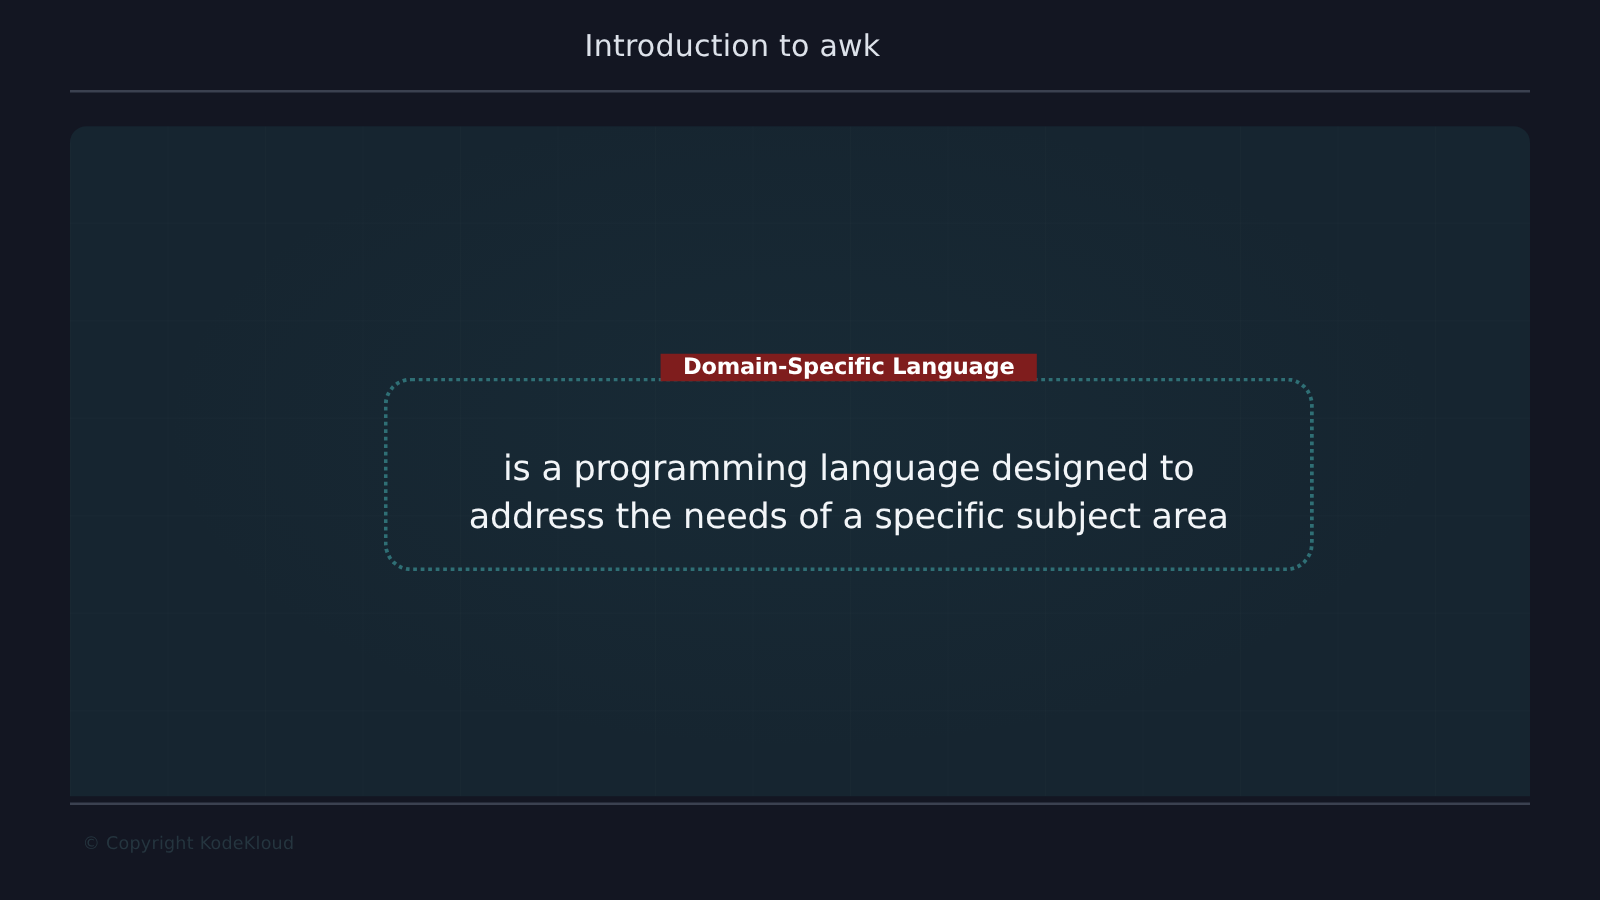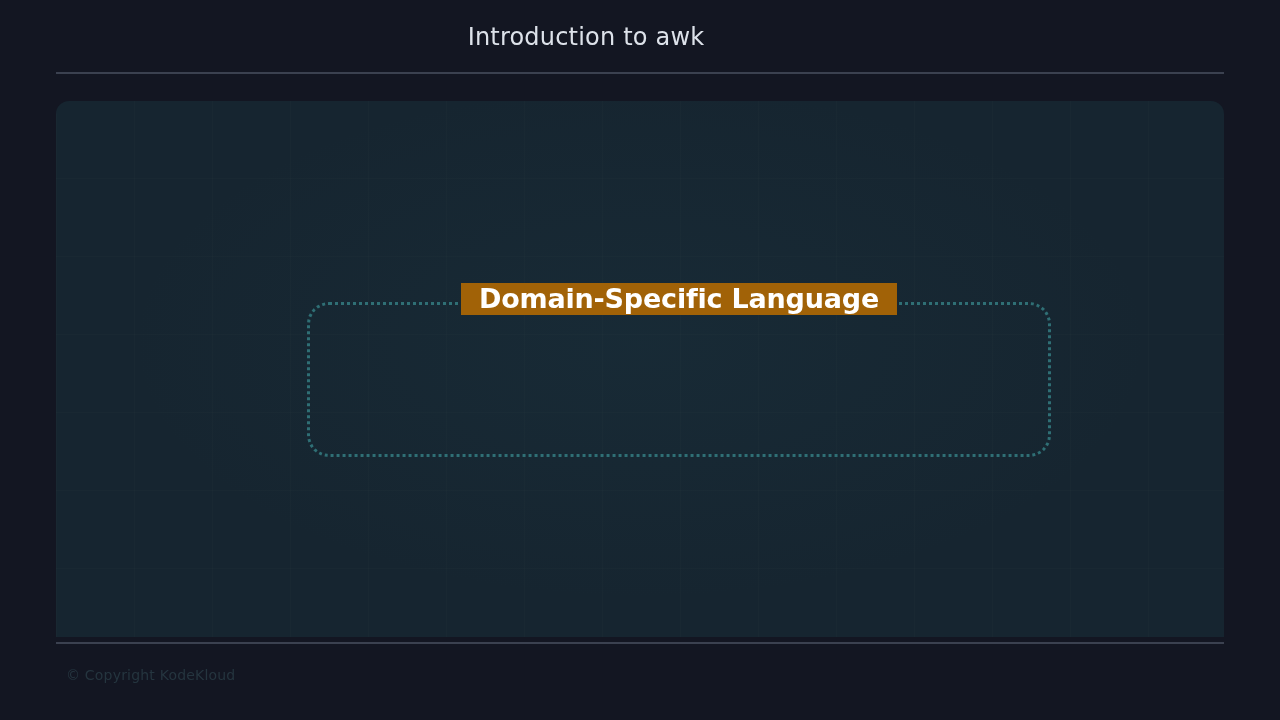--- a/index.html
+++ b/index.html
@@ -82,24 +82,24 @@
     border:3px dotted #2f6f75;
     border-radius:22px;
   }
 
   #definition-term {
     position:absolute;
     top:-22px;
     left:50%;
     transform:translateX(-50%);
     padding:0 18px;
-    background:#a16207;
+    background:#7f1d1d;
     color:#ffffff;
     font-family:"DejaVu Sans", sans-serif;
-    font-size:27px;
+    font-size:18px;
     font-weight:700;
     letter-spacing:-0.2px;
     white-space:nowrap;
     line-height:1.2;
   }
 
   #definition-body {
     position:absolute;
     left:0;
     right:0;
@@ -145,19 +145,23 @@
 <div id="slide-panel">
 
   <div id="panel-texture"></div>
 
   <div id="panel-glow"></div>
 
   <div id="definition-card">
 
     <div id="definition-term">Domain-Specific Language</div>
 
+    <div id="definition-body">
+      <span class="line">is a programming language designed to</span>
+      <span class="line">address the needs of a specific subject area</span>
+    </div>
 
   </div>
 </div>
 
 <div id="footer-divider"></div>
 
 <div id="footer-copyright">© Copyright KodeKloud</div>
 
 </body></html>

